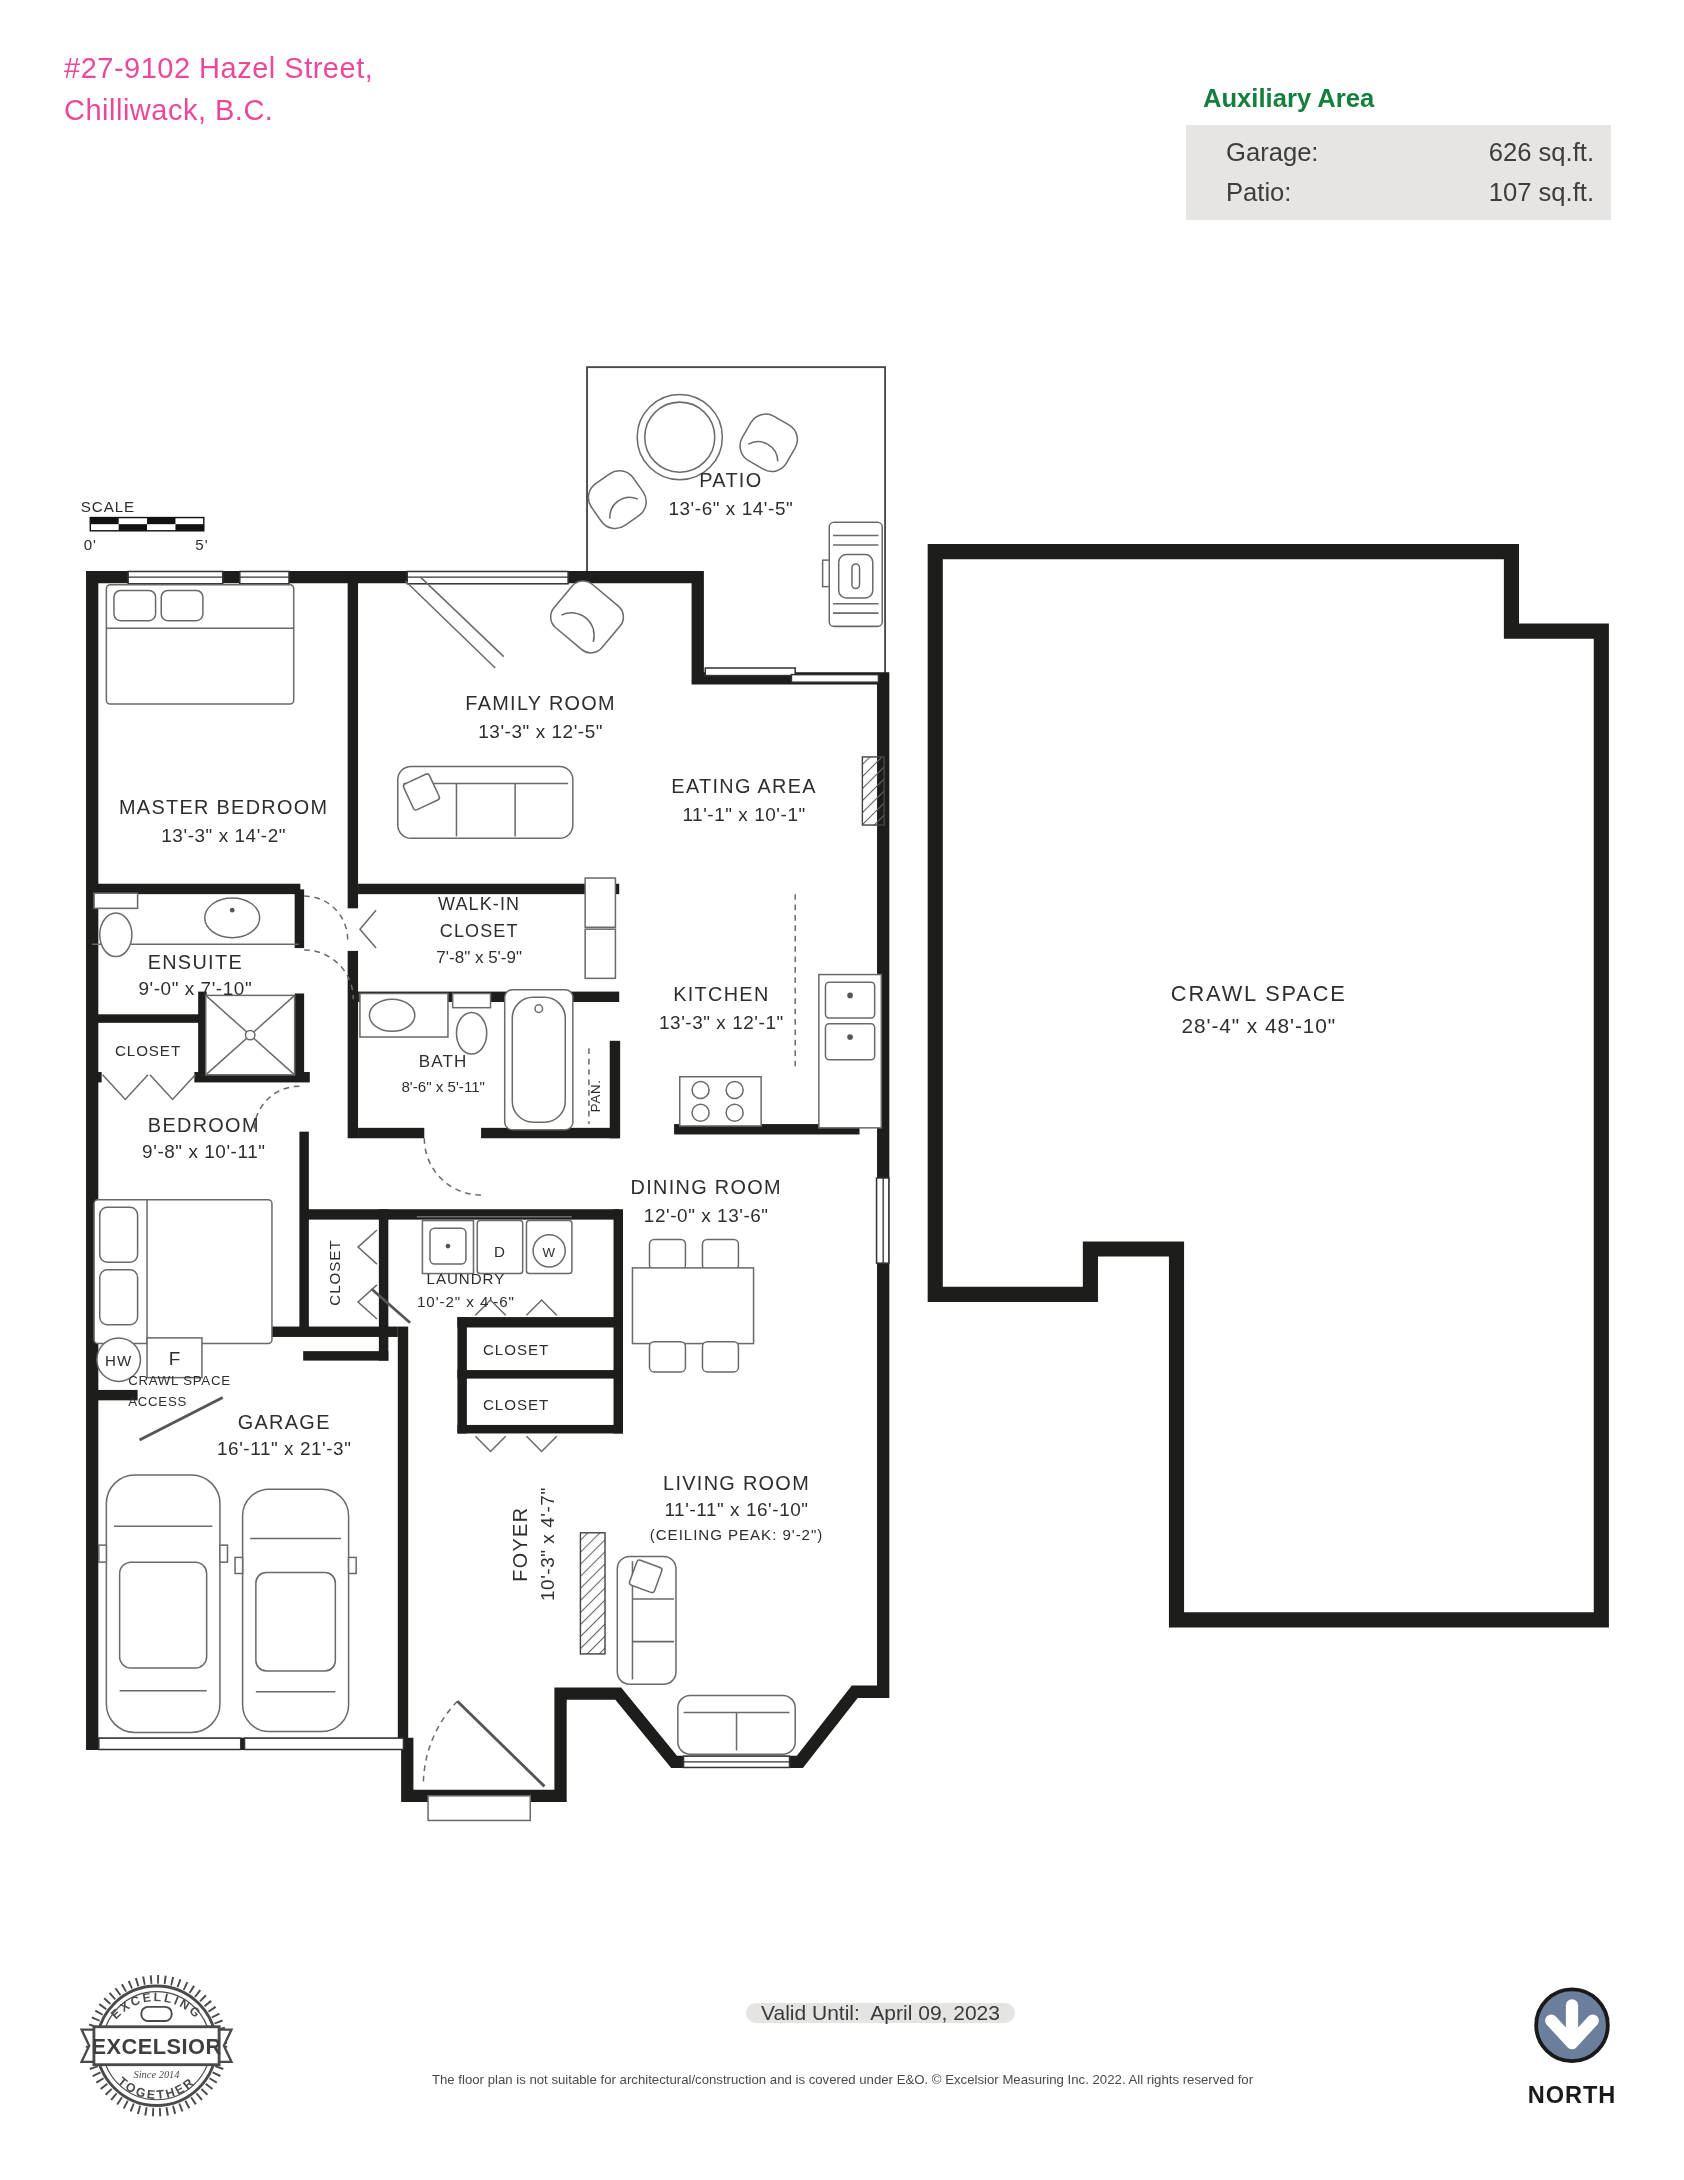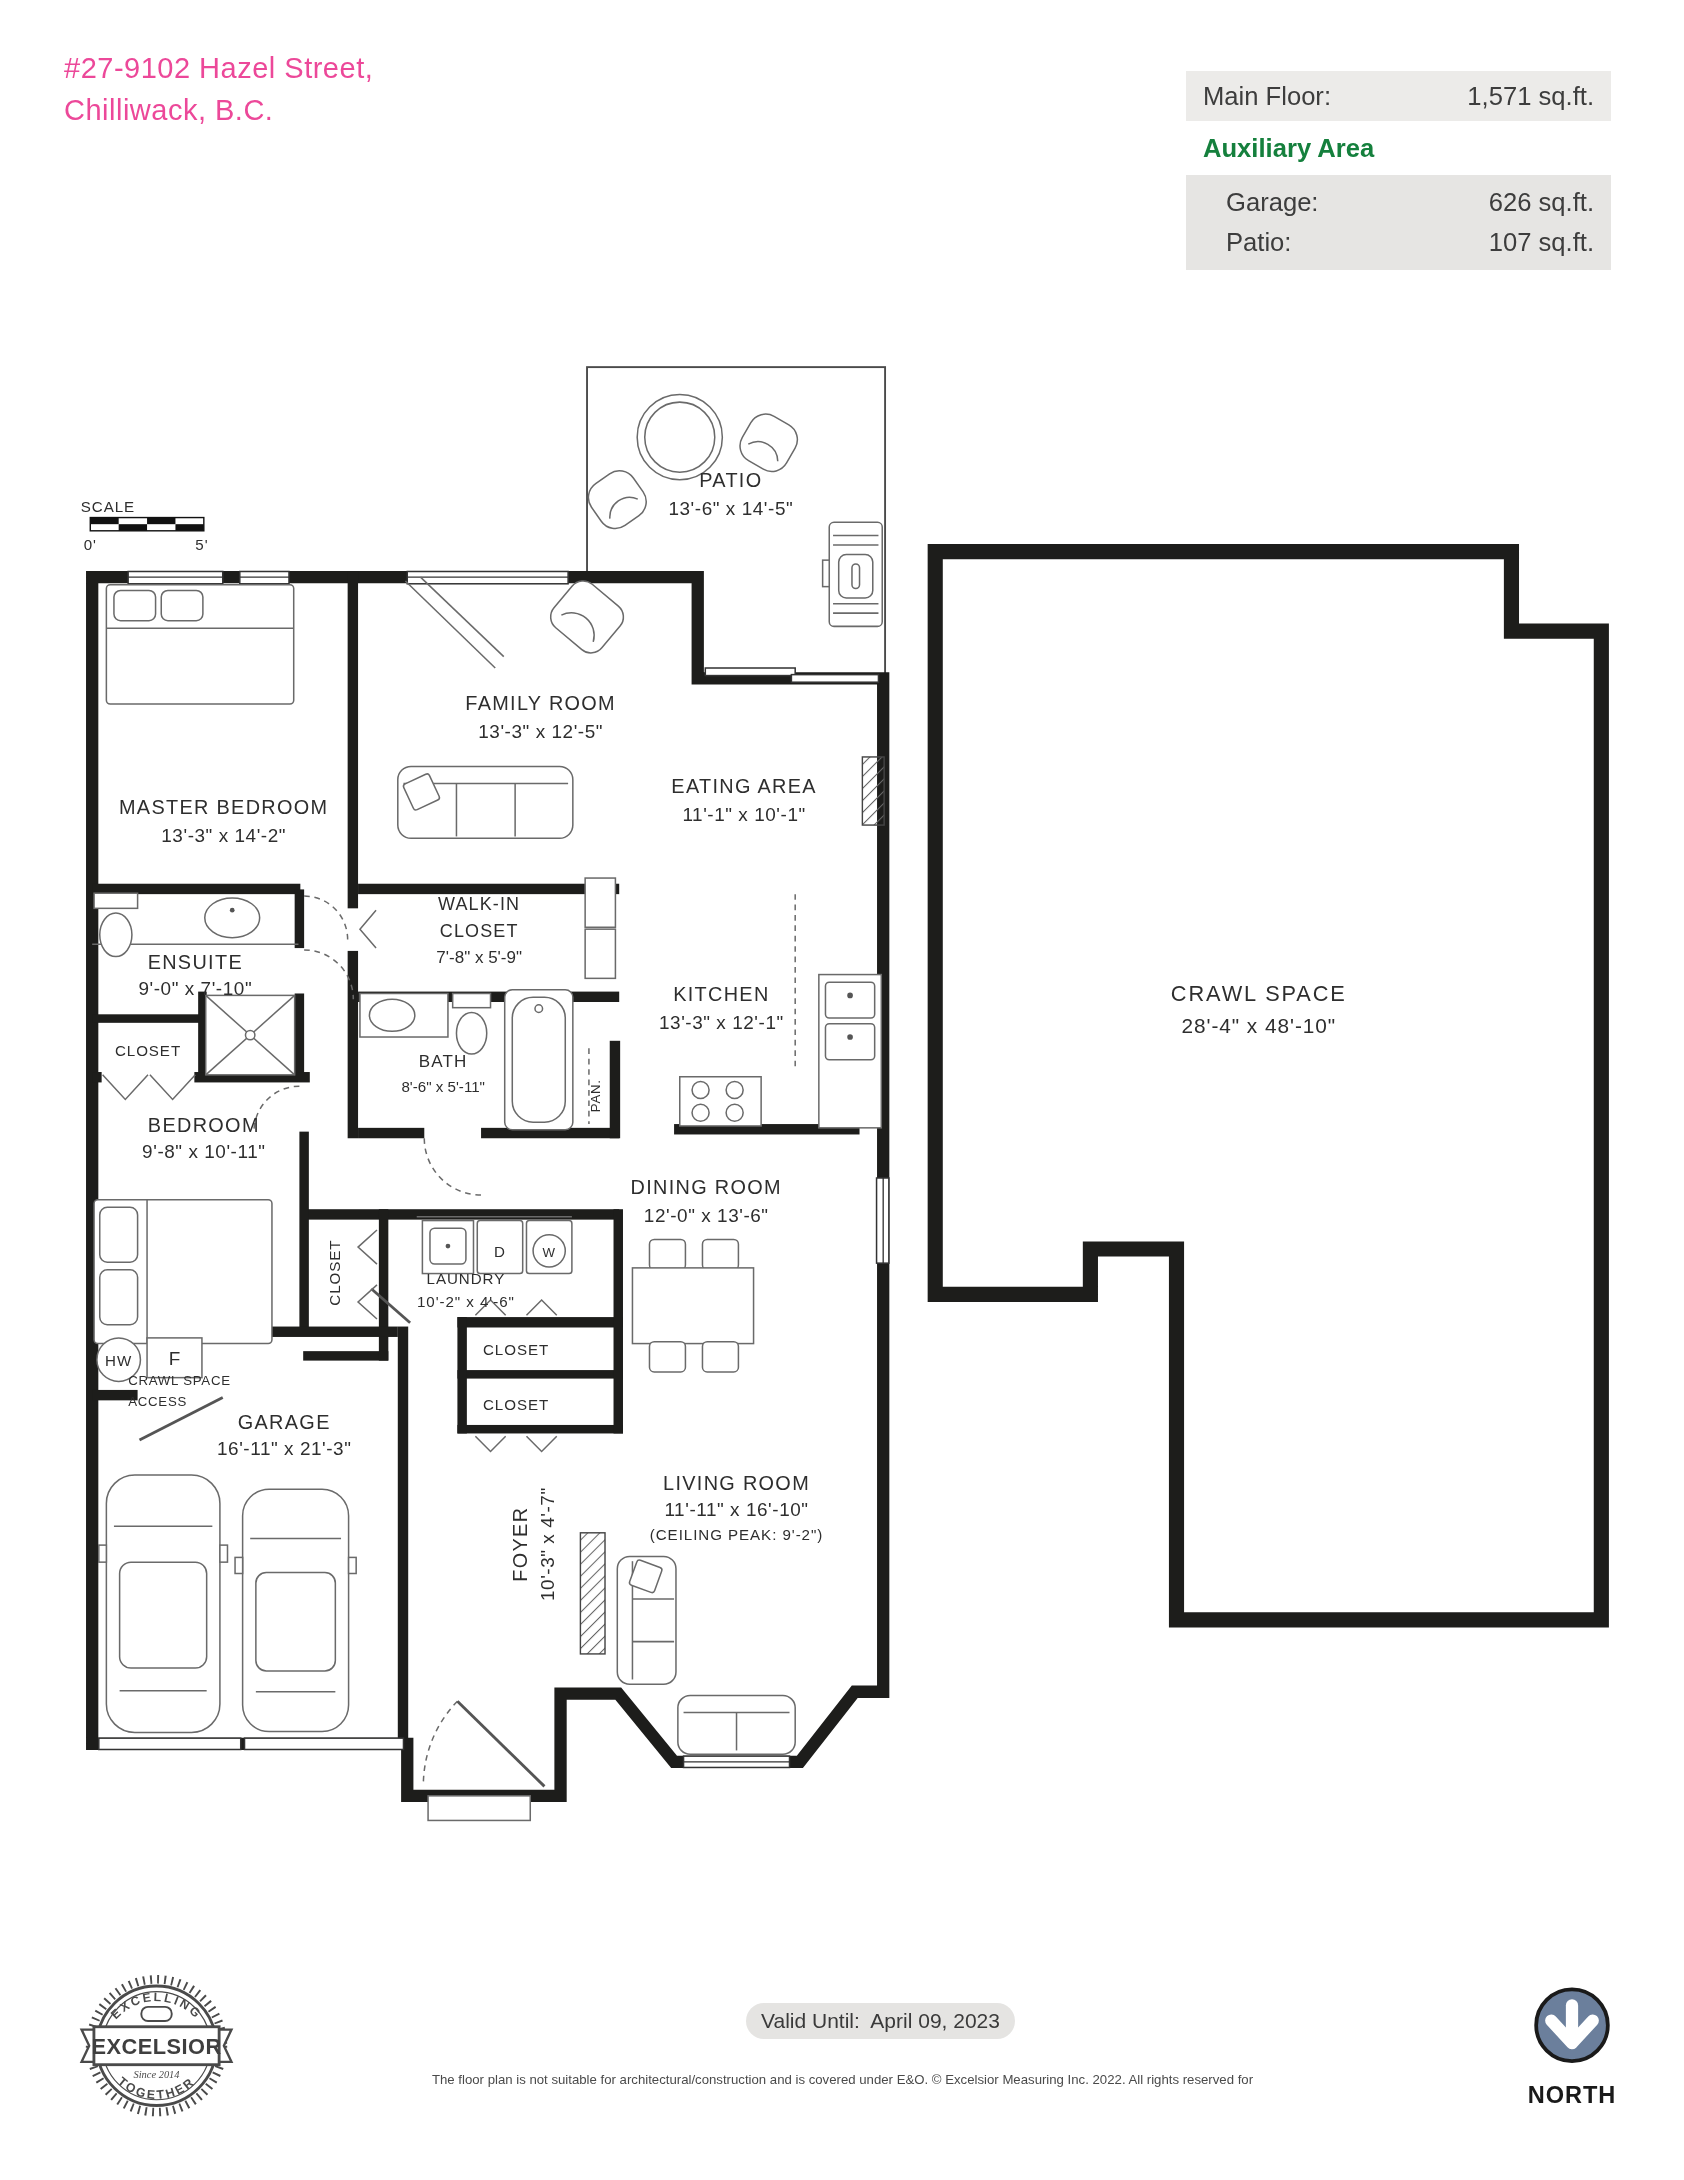--- a/index.html
+++ b/index.html
@@ -22,43 +22,39 @@
   .rd{font-size:20px;letter-spacing:.6px;}
   .sm{font-size:16px;letter-spacing:1px;}
   .xs{font-size:14px;letter-spacing:.8px;}
   .thin{fill:#ffffff;stroke:#6a6a6a;stroke-width:1.6px;}
   .thin2{fill:none;stroke:#6a6a6a;stroke-width:1.6px;}
   .wall{fill:var(--wall,#1d1d1b);}
   .dash{fill:none;stroke:#6a6a6a;stroke-width:1.6px;stroke-dasharray:6 5;}
   .leaf{stroke:#555;stroke-width:3px;}
   .win{fill:#fff;stroke:#333;stroke-width:1.6px;}
   
-  .pill{position:absolute;left:746px;top:2003px;width:269px;height:36px;border-radius:18px;
+  .pill{position:absolute;left:746px;top:2003px;width:269px;height:20px;border-radius:18px;
         background:var(--pill-bg,#e5e4e2);display:flex;align-items:center;justify-content:center;
         font-size:21px;color:#3a3a3a;white-space:pre;}
   .disclaimer{position:absolute;left:360px;top:2069px;width:965px;text-align:center;
         font-size:13.2px;line-height:21px;color:#4a4a4a;}
   .logo-svg{position:absolute;left:74px;top:1967px;}
   .north-svg{position:absolute;left:1519px;top:1980px;}
 </style>
 </head>
 <body>
 
 <div class="page">
 
   <div class="address">
     <div>#27-9102 Hazel Street,</div>
     <div>Chilliwack, B.C.</div>
   </div>
 
   <div class="areas">
-    <div class="arow light">
-      <span>Main Floor:</span>
-      <span>1,571 sq.ft.</span>
-    </div>
     <div class="aux-title">Auxiliary Area</div>
     <div class="aux-block">
       <div class="arow">
         <span>Garage:</span>
         <span>626 sq.ft.</span>
       </div>
       <div class="arow">
         <span>Patio:</span>
         <span>107 sq.ft.</span>
       </div>

